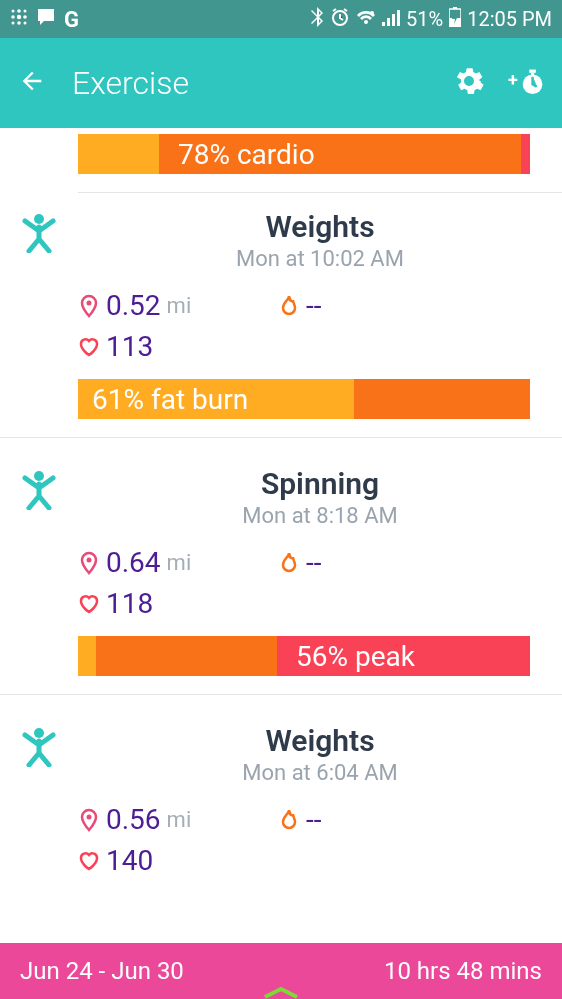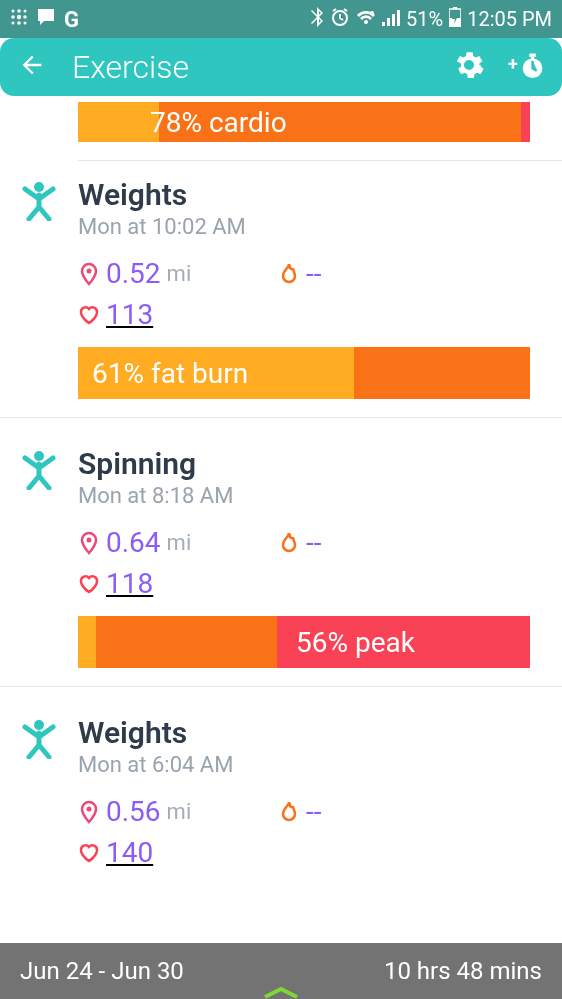--- a/index.html
+++ b/index.html
@@ -16,27 +16,26 @@
       background: #429690;
       display: flex;
       align-items: center;
       padding: 0 10px;
       color: #fff;
       font-size: 20px;
     }
     .status-left { display: flex; gap: 8px; align-items: center; }
     .status-right { display: flex; gap: 6px; align-items: center; margin-left: auto; font-size: 18px; }
     .app-bar {
-      height: 58px;
+      height: 90px;
       background: #2fc6c0;
       display: flex;
       align-items: center;
       padding: 0 18px;
       color: #fff;
-      border-radius: 14px;
     }
     .app-bar-title {
       font-size: 32px;
       font-weight: 300;
       margin-left: 26px;
       flex: 1;
     }
     .app-bar-icons { display: flex; gap: 24px; align-items: center; }
     .partial-item { padding: 0 0 0 78px; }
     .partial-bar-wrap { padding-right: 32px; margin-top: 6px; }
@@ -54,31 +53,32 @@
     .partial-bar .red-seg {
       position: absolute; right: 0; top: 0; bottom: 0;
       background: #fa4256;
     }
     .partial-bar .bar-label {
       position: relative;
       color: #fff;
       font-size: 28px;
       font-weight: 400;
       z-index: 1;
-      padding-left: 72px;
+      padding-left: 100px;
     }
 
     .divider {
       height: 1px;
       background: #e5e5e5;
       margin-top: 18px;
     }
 
     .exercise-item {
       padding: 16px 0 12px 0;
+      text-align: center;
     }
     .item-header {
       display: flex;
       align-items: flex-start;
     }
     .item-icon {
       width: 78px;
       display: flex;
       justify-content: center;
       padding-top: 4px;
@@ -104,57 +104,57 @@
       margin-bottom: 8px;
     }
     .metric {
       display: flex;
       align-items: center;
       gap: 6px;
       min-width: 200px;
     }
     .metric-value {
       font-size: 28px;
-      color: #8b5cf6;
+      color: #4c1d95;
     }
     .metric-unit {
       font-size: 22px;
       color: #a5aeb6;
     }
     .metric-icon { width: 22px; display:flex; justify-content:center; }
-    .metrics-row2 .metric { min-width: auto; text-decoration: underline; }
+    .metrics-row2 .metric { min-width: auto; }
 
     .zone-bar-wrap {
       padding-left: 78px;
       padding-right: 32px;
       margin-top: 16px;
     }
     .zone-bar {
-      height: 52px;
+      height: 40px;
       position: relative;
       display: flex;
       align-items: center;
     }
     .zone-bar .seg {
       position: absolute;
       top: 0; bottom: 0;
     }
     .zone-bar .label {
       position: relative;
       color: #fff;
       font-size: 28px;
       z-index: 2;
     }
 
     .summary-bar {
       position: absolute;
       bottom: 0;
       left: 0; right: 0;
       height: 56px;
-      background: #737373;
+      background: #ec4899;
       display: flex;
       align-items: center;
       padding: 0 20px;
       color: #fff;
       font-size: 24px;
     }
     .summary-range { flex: 1; }
     .pull-up {
       position: absolute;
       bottom: 0;

